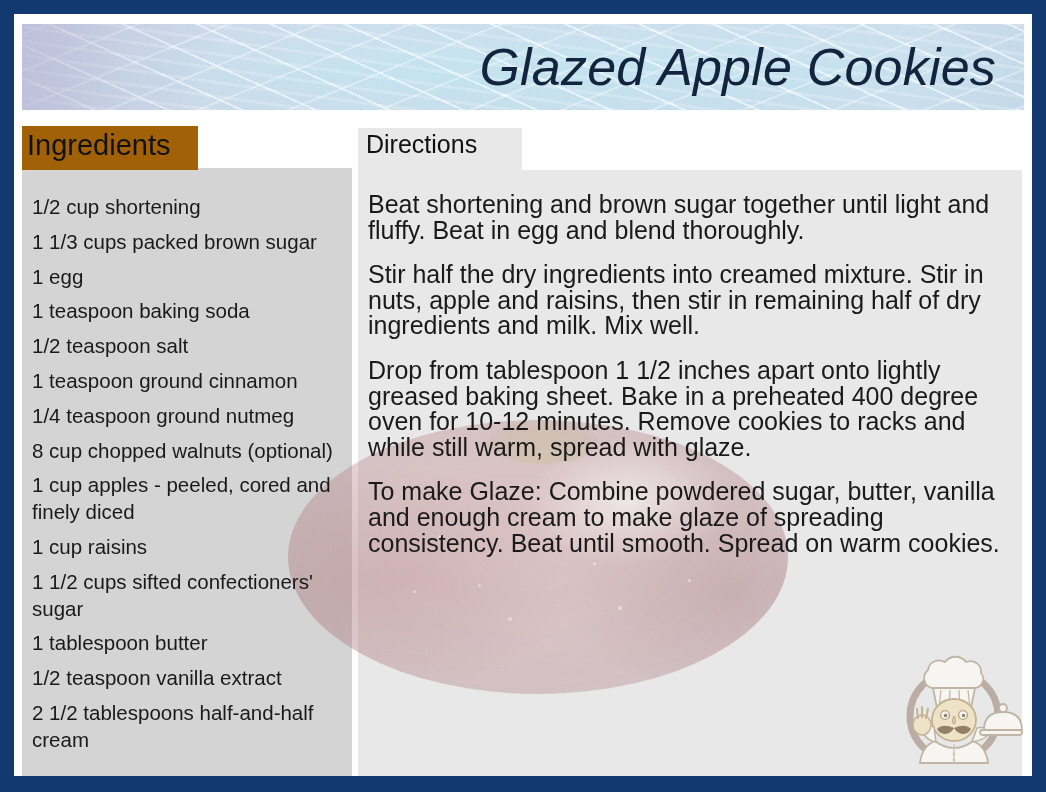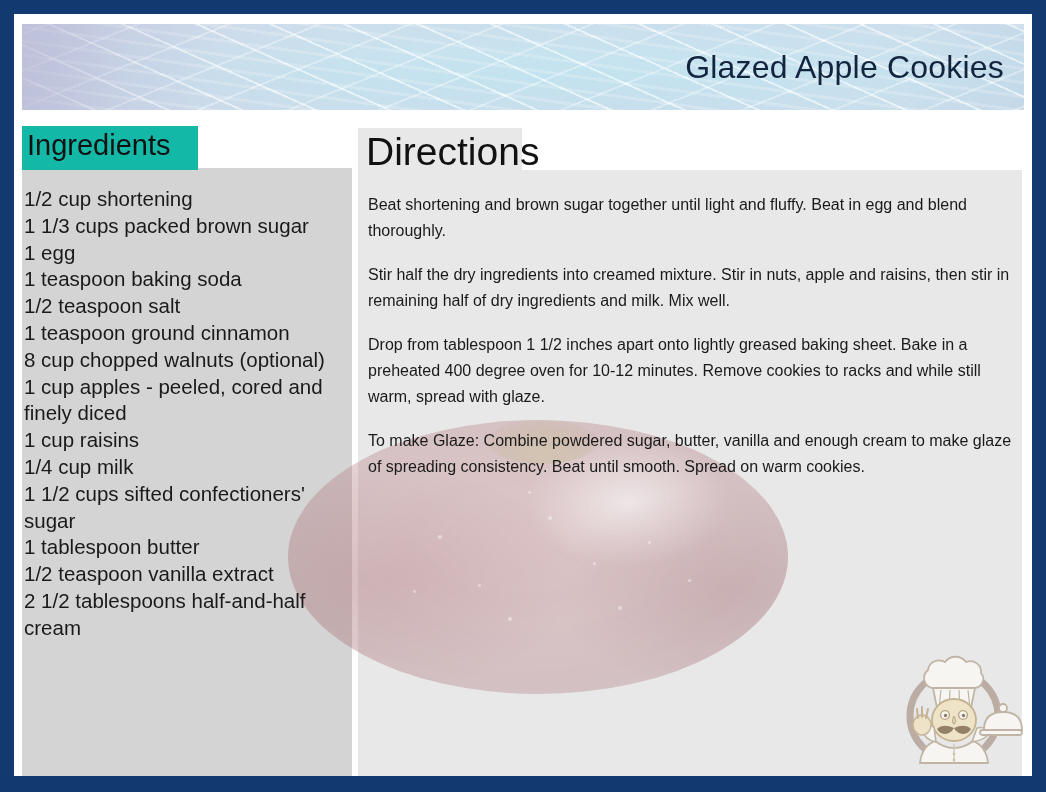--- a/index.html
+++ b/index.html
@@ -63,38 +63,39 @@
         rgba(160,175,205,0.05) 3px, rgba(160,175,205,0.05) 14px);
     opacity: 0.9;
   }
   .banner-fadeleft {
     position: absolute;
     left: 0; top: 0; bottom: 0; width: 180px;
     background: linear-gradient(90deg, rgba(190,192,218,0.75) 0%, rgba(200,210,230,0.25) 60%, rgba(255,255,255,0) 100%);
   }
   .banner-title {
     position: absolute;
-    right: 20px;
+    right: 28px;
     top: 50%;
     transform: translateY(-50%);
-    font-size: 32px;
+    font-size: 52px;
     font-weight: 400;
     color: #13243f;
     letter-spacing: 0.2px;
     white-space: nowrap;
+    font-style: italic;
   }
 
   
   .panel-ingredients-tab {
     position: absolute;
     left: 22px;
     top: 126px;
     width: 176px;
     height: 44px;
-    background: #14b8a6;
+    background: #a16207;
     z-index: 6;
   }
   .panel-ingredients-tab .tab-label {
     position: absolute;
     left: 5px;
     top: 3px;
     font-size: 29px;
     color: #111111;
     white-space: nowrap;
   }
@@ -114,21 +115,21 @@
     top: 128px;
     width: 164px;
     height: 42px;
     background: #e8e8e8;
     z-index: 6;
   }
   .panel-directions-tab .tab-label {
     position: absolute;
     left: 8px;
     top: 2px;
-    font-size: 39px;
+    font-size: 25px;
     color: #111111;
     white-space: nowrap;
   }
   .panel-directions-body {
     position: absolute;
     left: 358px;
     top: 170px;
     width: 664px;
     height: 608px;
     background: #e8e8e8;
@@ -140,31 +141,31 @@
     position: absolute;
     left: 24px;
     top: 186px;
     width: 320px;
     z-index: 12;
     font-size: 20.5px;
     line-height: 26.8px;
     color: #1a1a1a;
   }
   .ingredients-list .ing-item {
-    margin: 0;
+    margin: 8px;
     padding: 0;
   }
 
   .directions-body {
     position: absolute;
     left: 368px;
     top: 192px;
     width: 652px;
     z-index: 12;
-    font-size: 16px;
+    font-size: 25px;
     line-height: 25.6px;
     color: #1a1a1a;
   }
   .directions-body .dir-para {
     margin: 0 0 19px 0;
   }
 
   
   .apple-wrap {
     position: absolute;
@@ -273,24 +274,24 @@
     <div class="apple-speck" style="left:80%;top:58%;width:3px;height:3px;"></div>
   </div>
 
   <div class="ingredients-list">
     <div class="ing-item">1/2 cup shortening</div>
     <div class="ing-item">1 1/3 cups packed brown sugar</div>
     <div class="ing-item">1 egg</div>
     <div class="ing-item">1 teaspoon baking soda</div>
     <div class="ing-item">1/2 teaspoon salt</div>
     <div class="ing-item">1 teaspoon ground cinnamon</div>
+    <div class="ing-item">1/4 teaspoon ground nutmeg</div>
     <div class="ing-item">8 cup chopped walnuts (optional)</div>
     <div class="ing-item">1 cup apples - peeled, cored and finely diced</div>
     <div class="ing-item">1 cup raisins</div>
-    <div class="ing-item">1/4 cup milk</div>
     <div class="ing-item">1 1/2 cups sifted confectioners' sugar</div>
     <div class="ing-item">1 tablespoon butter</div>
     <div class="ing-item">1/2 teaspoon vanilla extract</div>
     <div class="ing-item">2 1/2 tablespoons half-and-half cream</div>
   </div>
 
   <div class="directions-body">
     <p class="dir-para">Beat shortening and brown sugar together until light and fluffy. Beat in egg and blend thoroughly.</p>
     <p class="dir-para">Stir half the dry ingredients into creamed mixture.  Stir in nuts, apple and raisins, then stir in remaining half of dry ingredients and milk. Mix well.</p>
     <p class="dir-para">Drop from tablespoon 1 1/2 inches apart onto lightly greased baking sheet.  Bake in a preheated 400 degree oven for 10-12 minutes.  Remove cookies to racks and while still warm, spread with glaze.</p>

